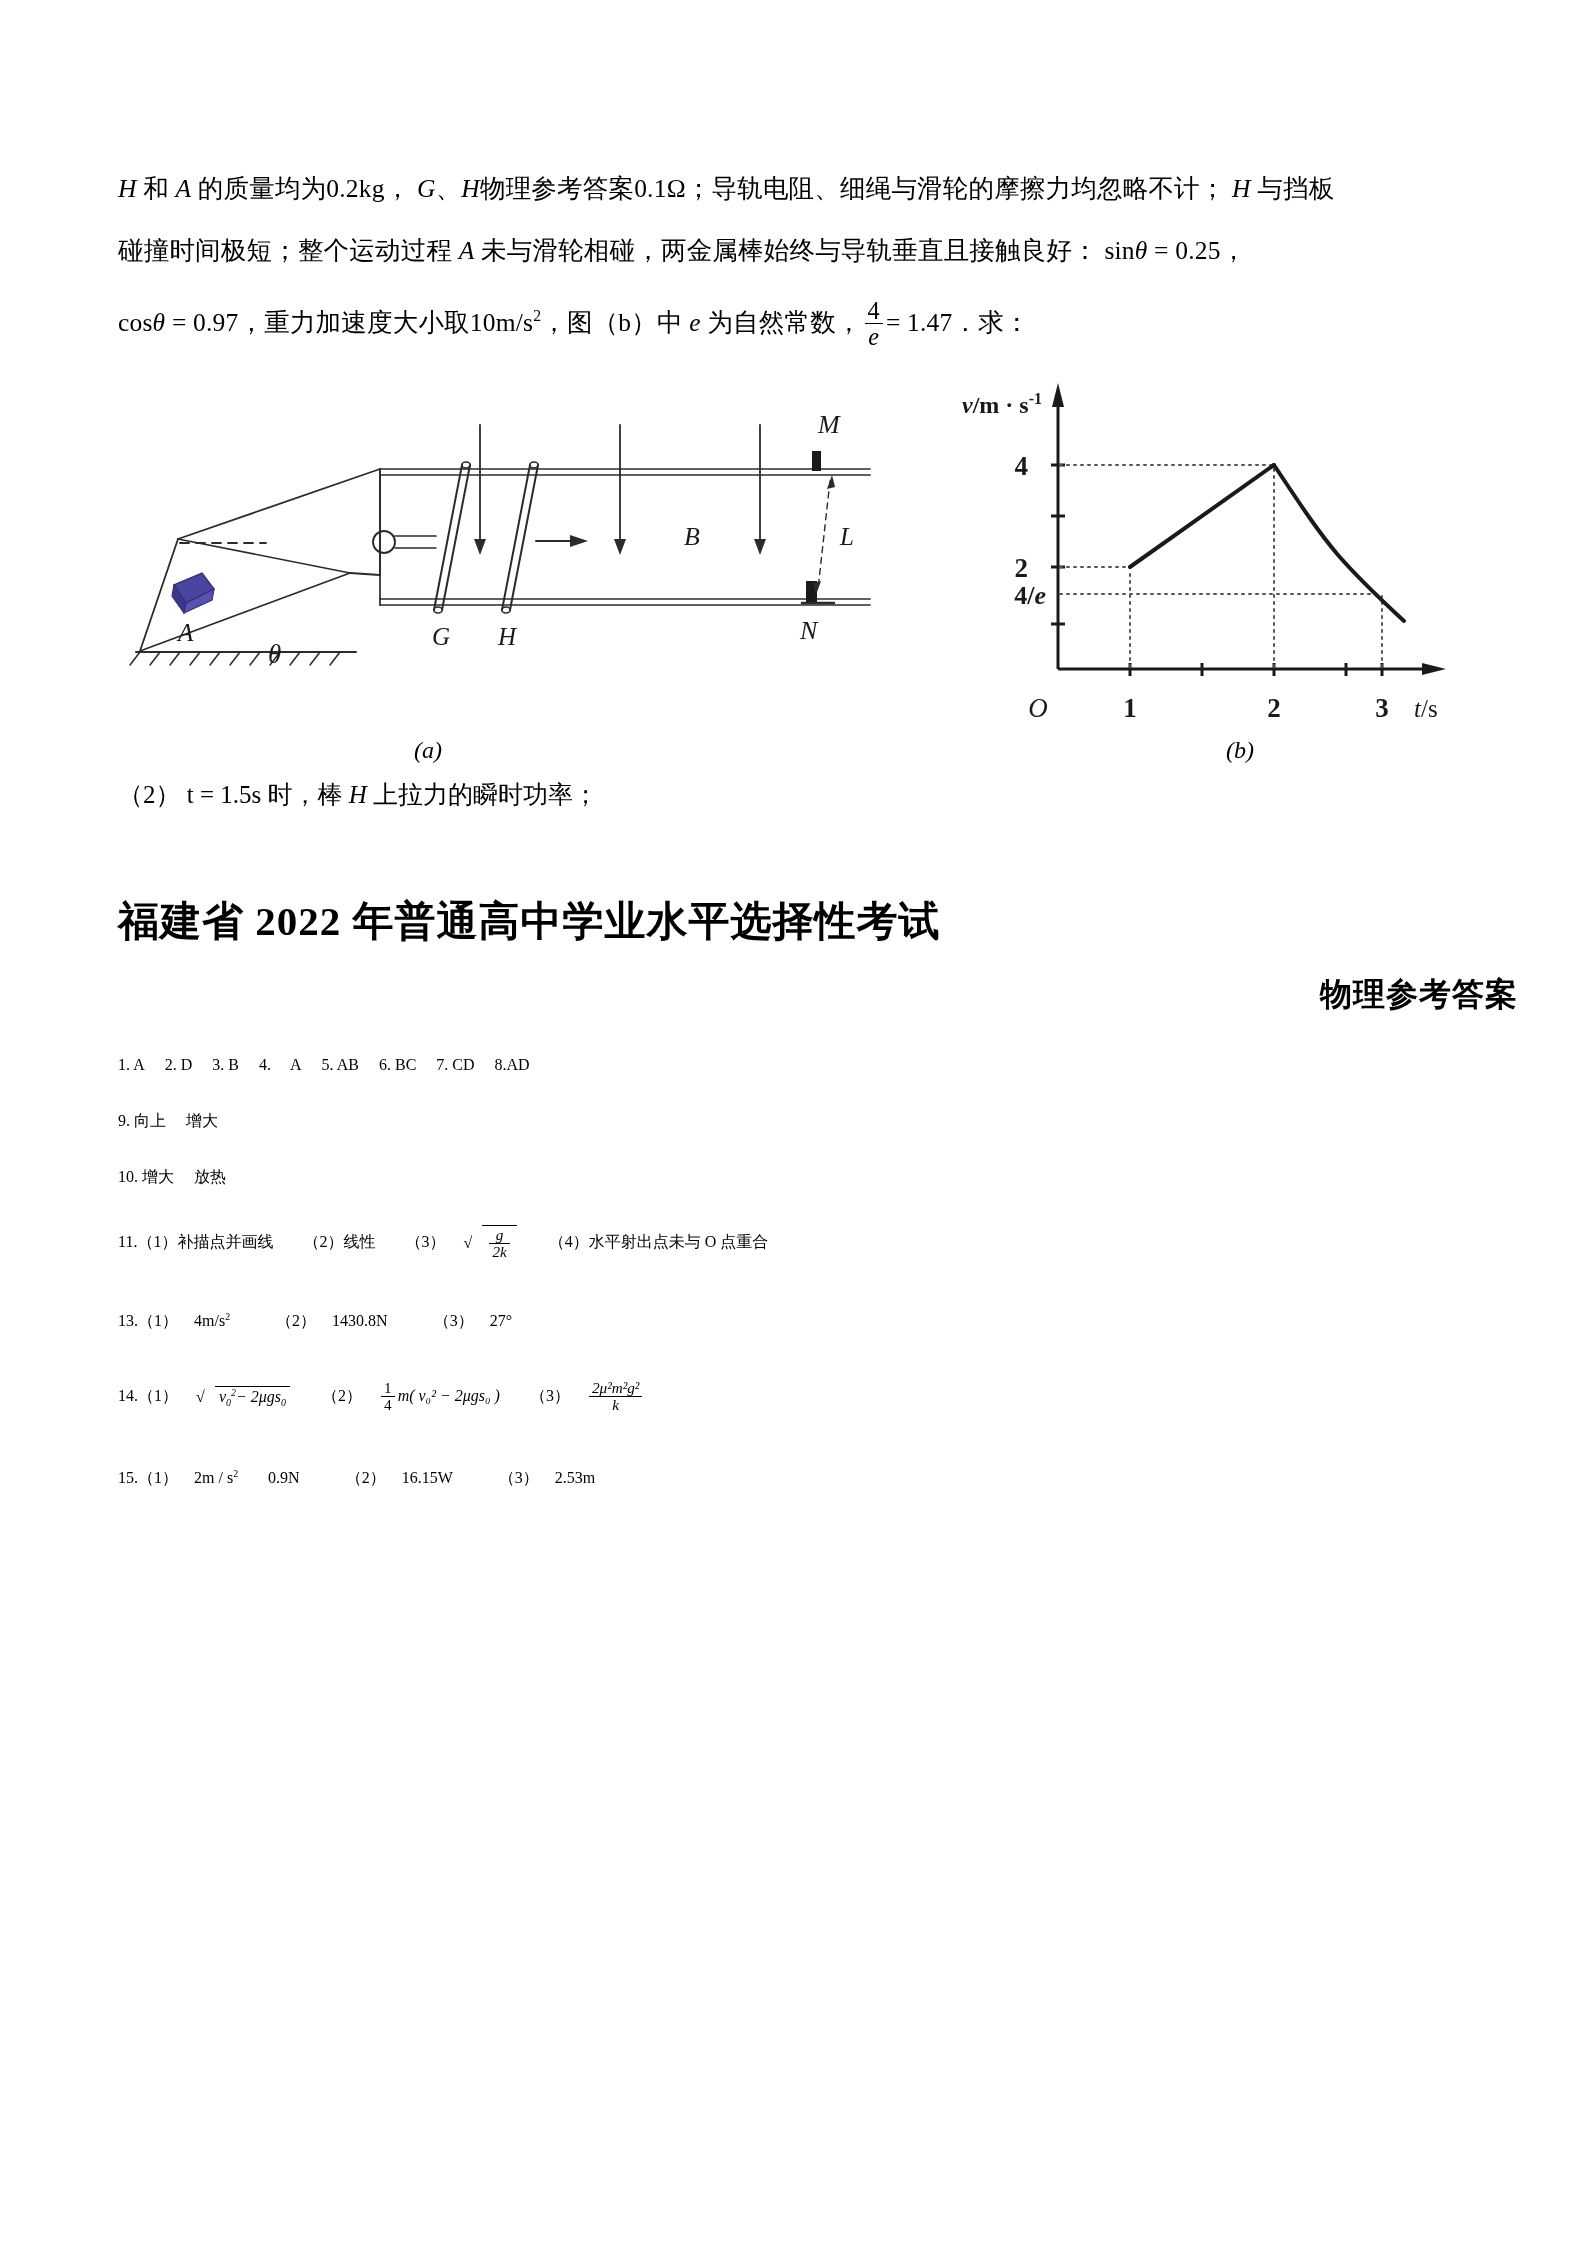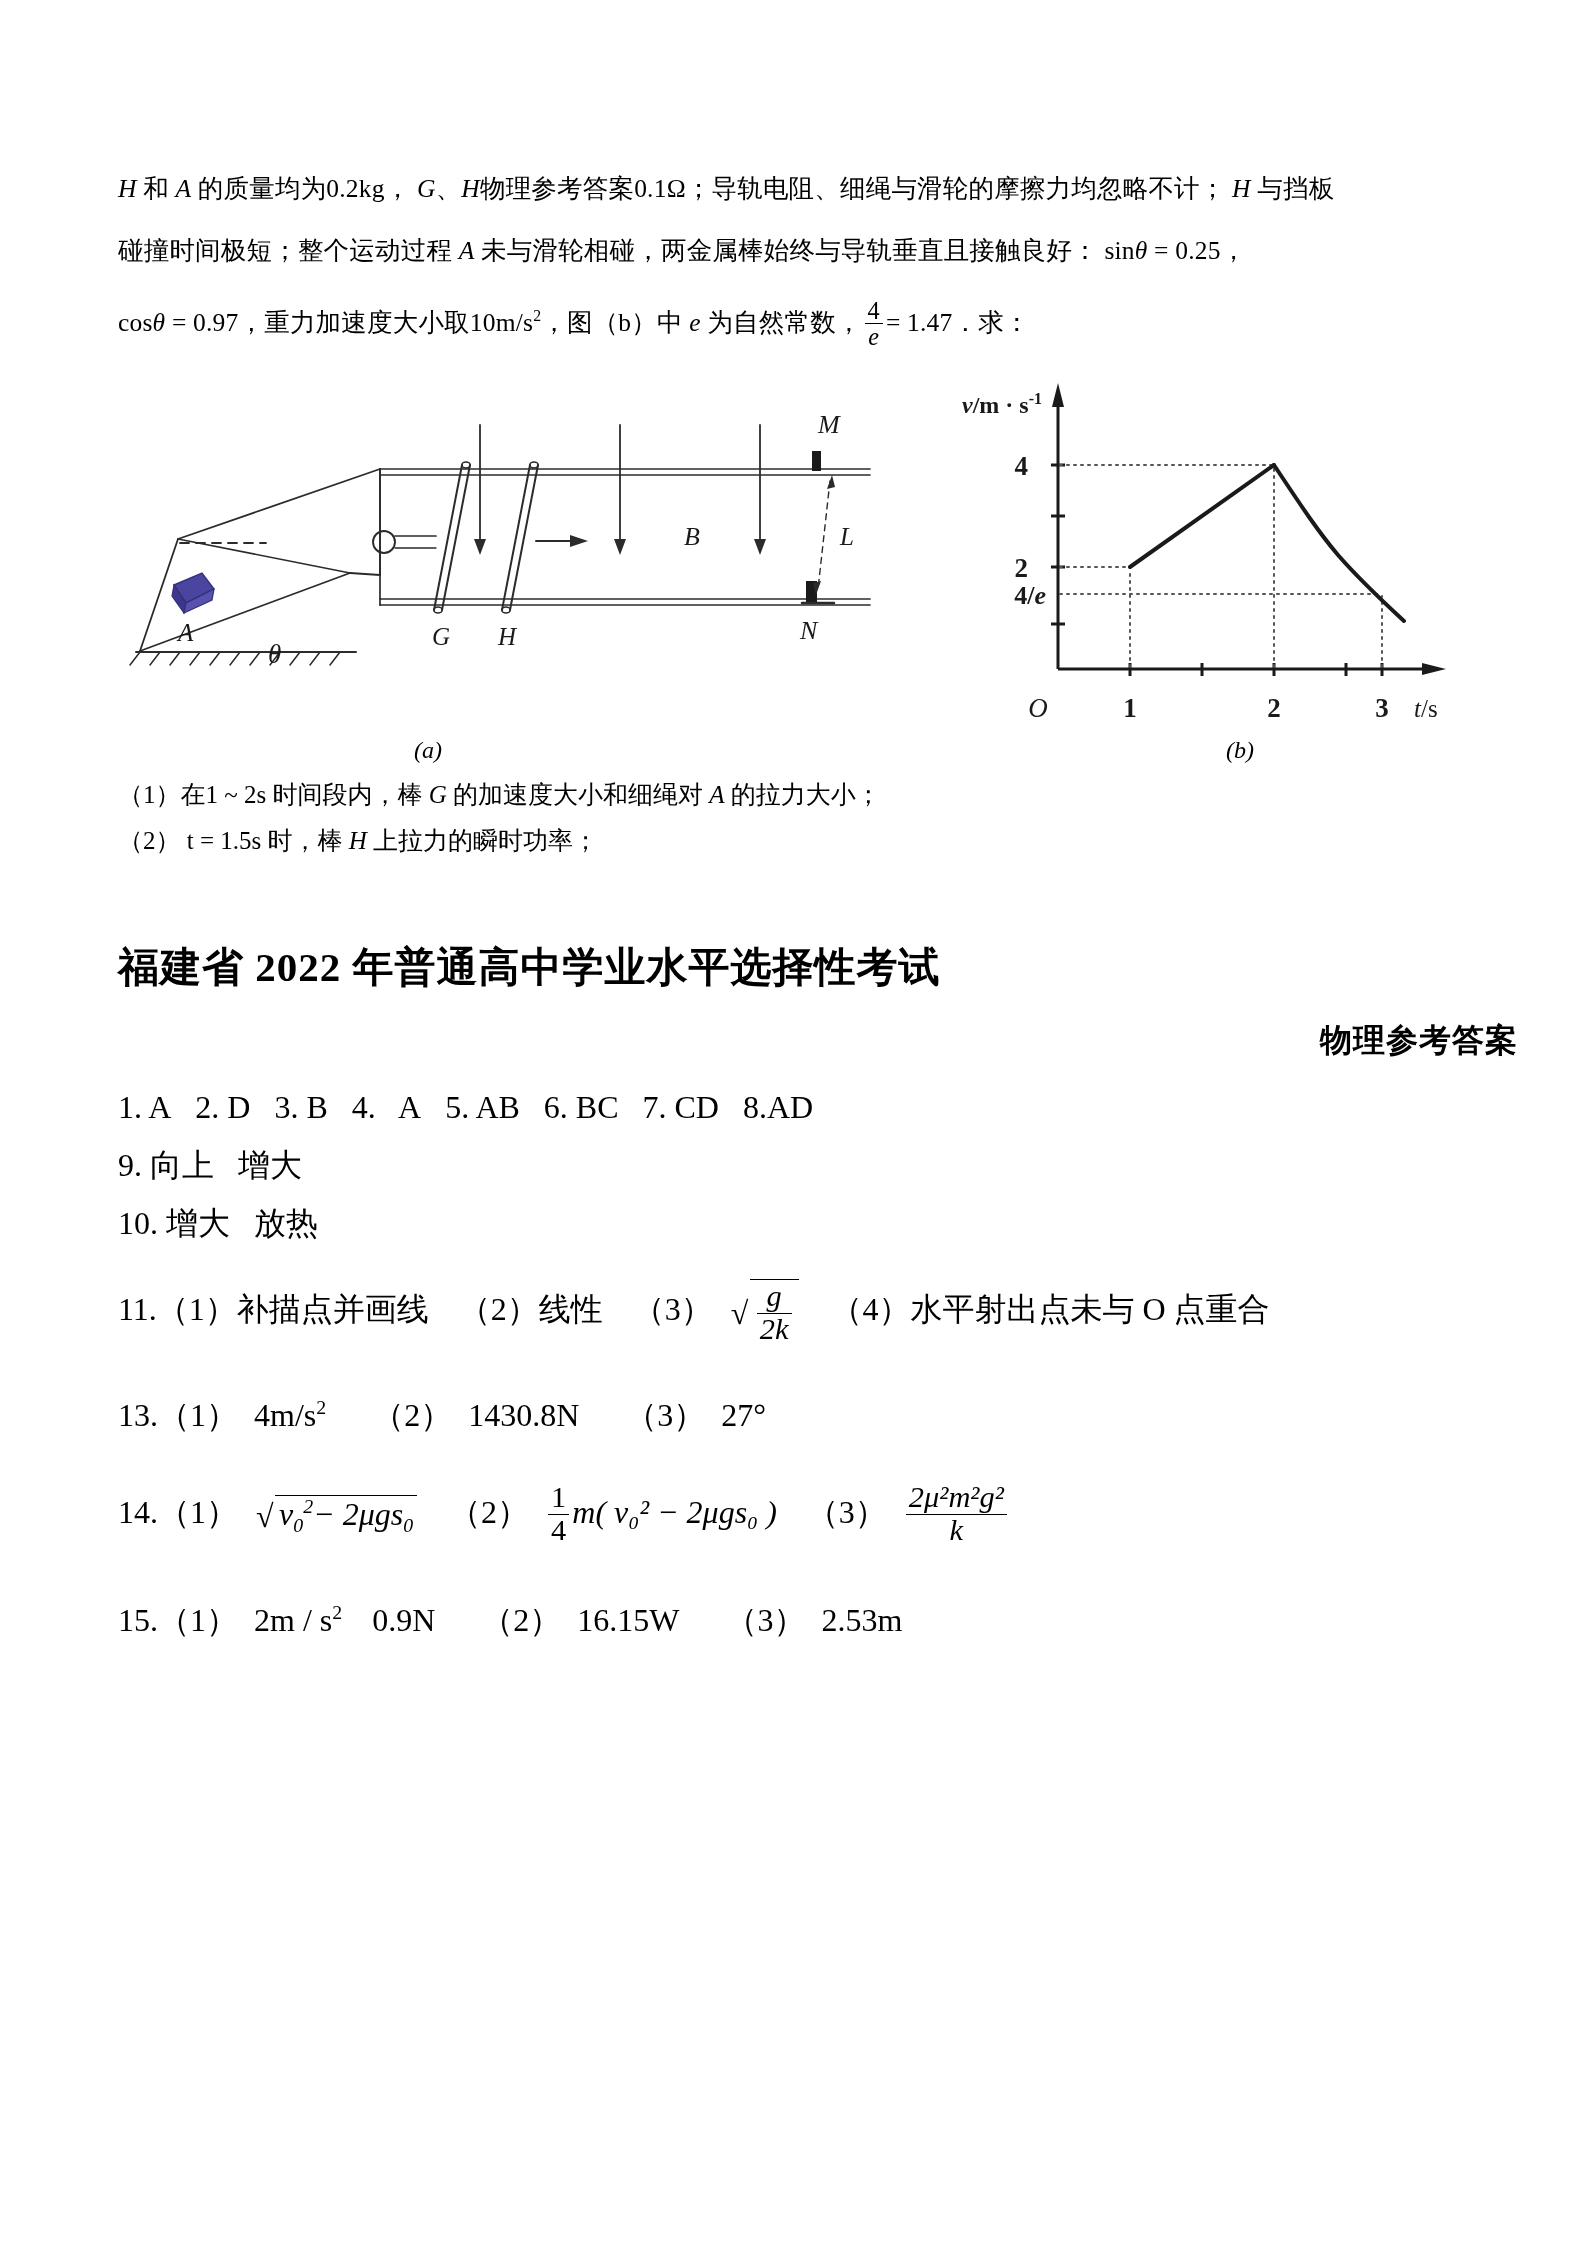--- a/index.html
+++ b/index.html
@@ -102,24 +102,25 @@
   .key-subtitle {
     text-align: right;
     font-weight: bold;
     font-size: 32px;
     letter-spacing: 1px;
     margin-bottom: 28px;
     font-family: "Liberation Serif", "DejaVu Serif", serif;
   }
 
   .ans-line {
-    font-size: 32px;
+    font-size: 16px;
     line-height: 1.0;
     margin-bottom: 26px;
     white-space: nowrap;
+    margin-top: 40px;
   }
   .ans-line.tall { margin-bottom: 40px; }
   .ans-line.taller { margin-bottom: 52px; }
   .gapS { display: inline-block; width: 16px; }
   .gapM { display: inline-block; width: 30px; }
   .gapL { display: inline-block; width: 46px; }
 
   
   .radical {
     display: inline-block;
@@ -327,28 +328,20 @@
           <text x="100" y="348" font-family="Liberation Serif, serif" font-style="italic" font-size="27" fill="#1a1a1a" text-anchor="middle">O</text>
           <text x="192" y="348" font-family="Liberation Serif, serif" font-size="27" font-weight="bold" fill="#1a1a1a" text-anchor="middle">1</text>
           <text x="336" y="348" font-family="Liberation Serif, serif" font-size="27" font-weight="bold" fill="#1a1a1a" text-anchor="middle">2</text>
           <text x="444" y="348" font-family="Liberation Serif, serif" font-size="27" font-weight="bold" fill="#1a1a1a" text-anchor="middle">3</text>
           <text x="476" y="348" font-family="Liberation Serif, serif" font-size="25" fill="#1a1a1a"><tspan font-style="italic">t</tspan>/s</text>
         </svg>
         <div class="fig-caption" style="left:288px; top:368px;">(b)</div>
       </div>
     </div>
 
-    <div class="qline">
-      <span>（1）</span><span>在</span><span class="mathnum">1 ~ 2s</span>
-      <span>时间段内，棒</span>
-      <span class="it">G</span>
-      <span>的加速度大小和细绳对</span>
-      <span class="it">A</span>
-      <span>的拉力大小；</span>
-    </div>
 
     <div class="qline">
       <span>（2）</span>
       <span class="it mathnum">t = 1.5s</span>
       <span>时，棒</span>
       <span class="it">H</span>
       <span>上拉力的瞬时功率；</span>
     </div>
 
 

